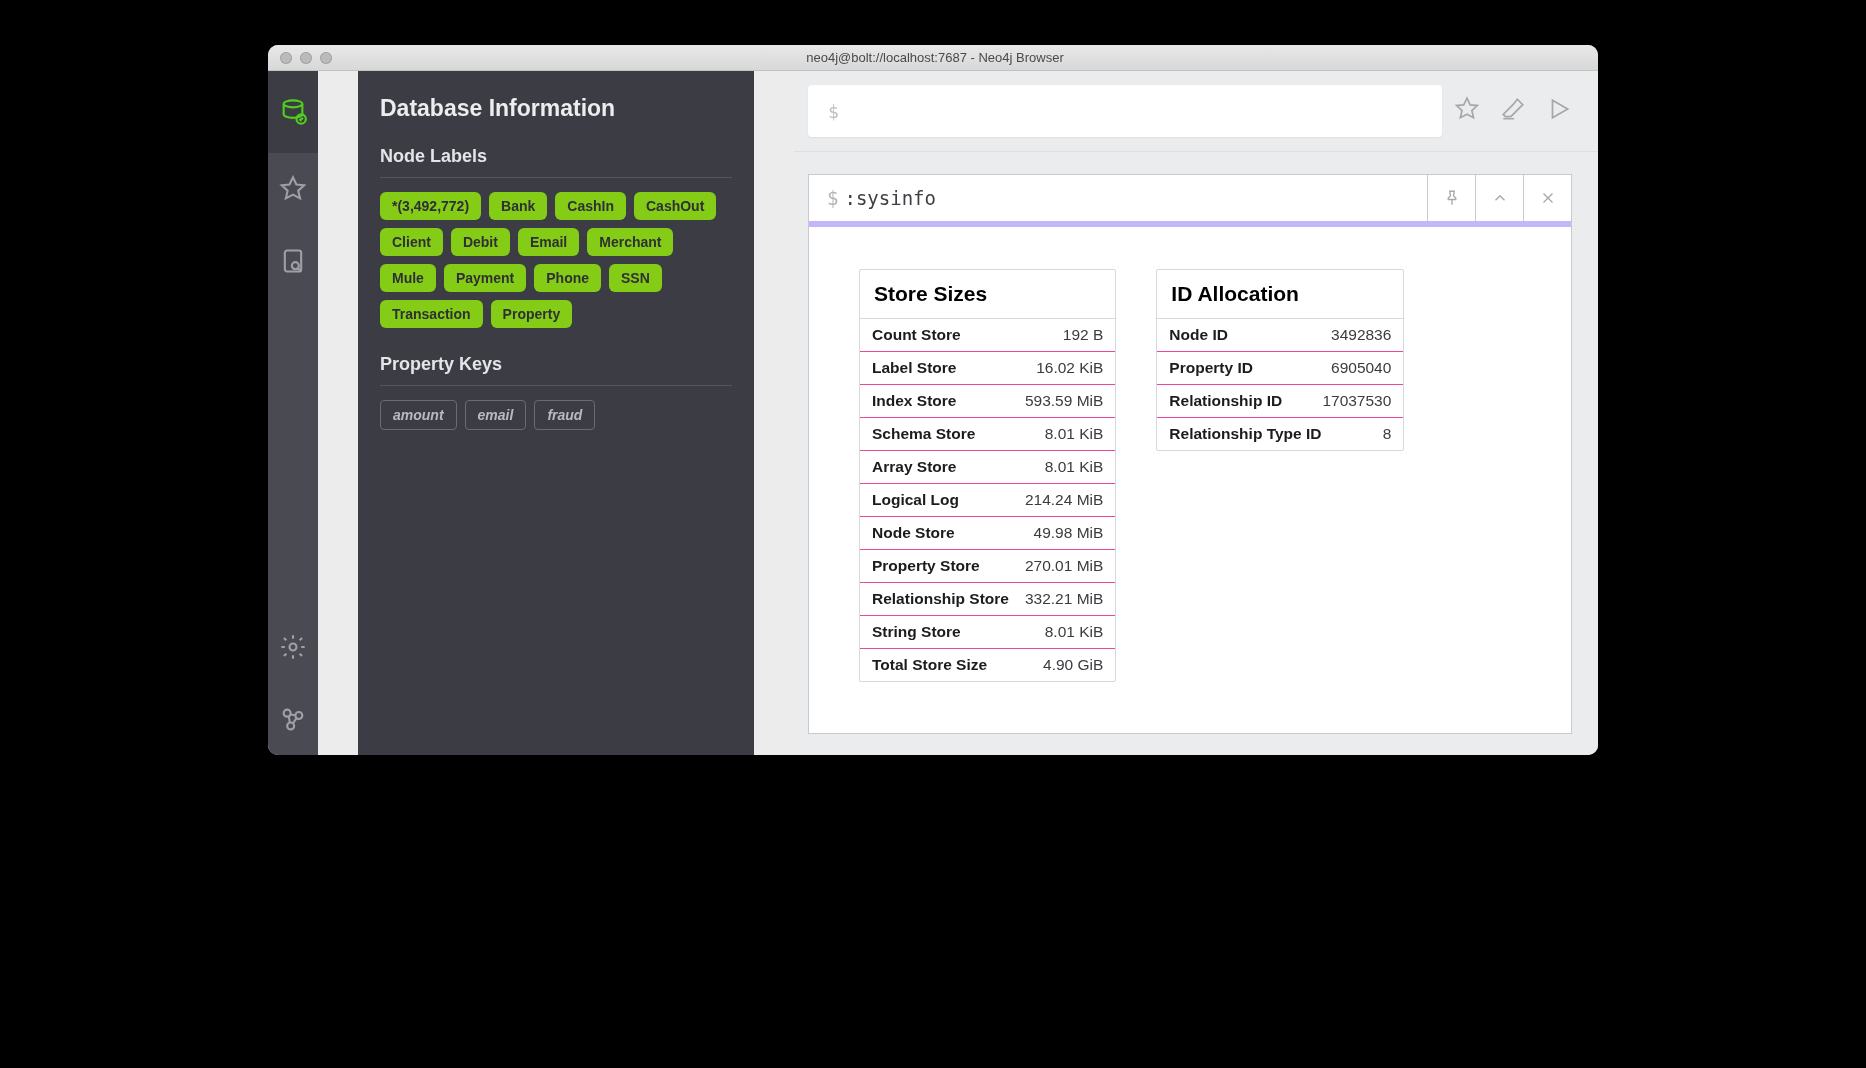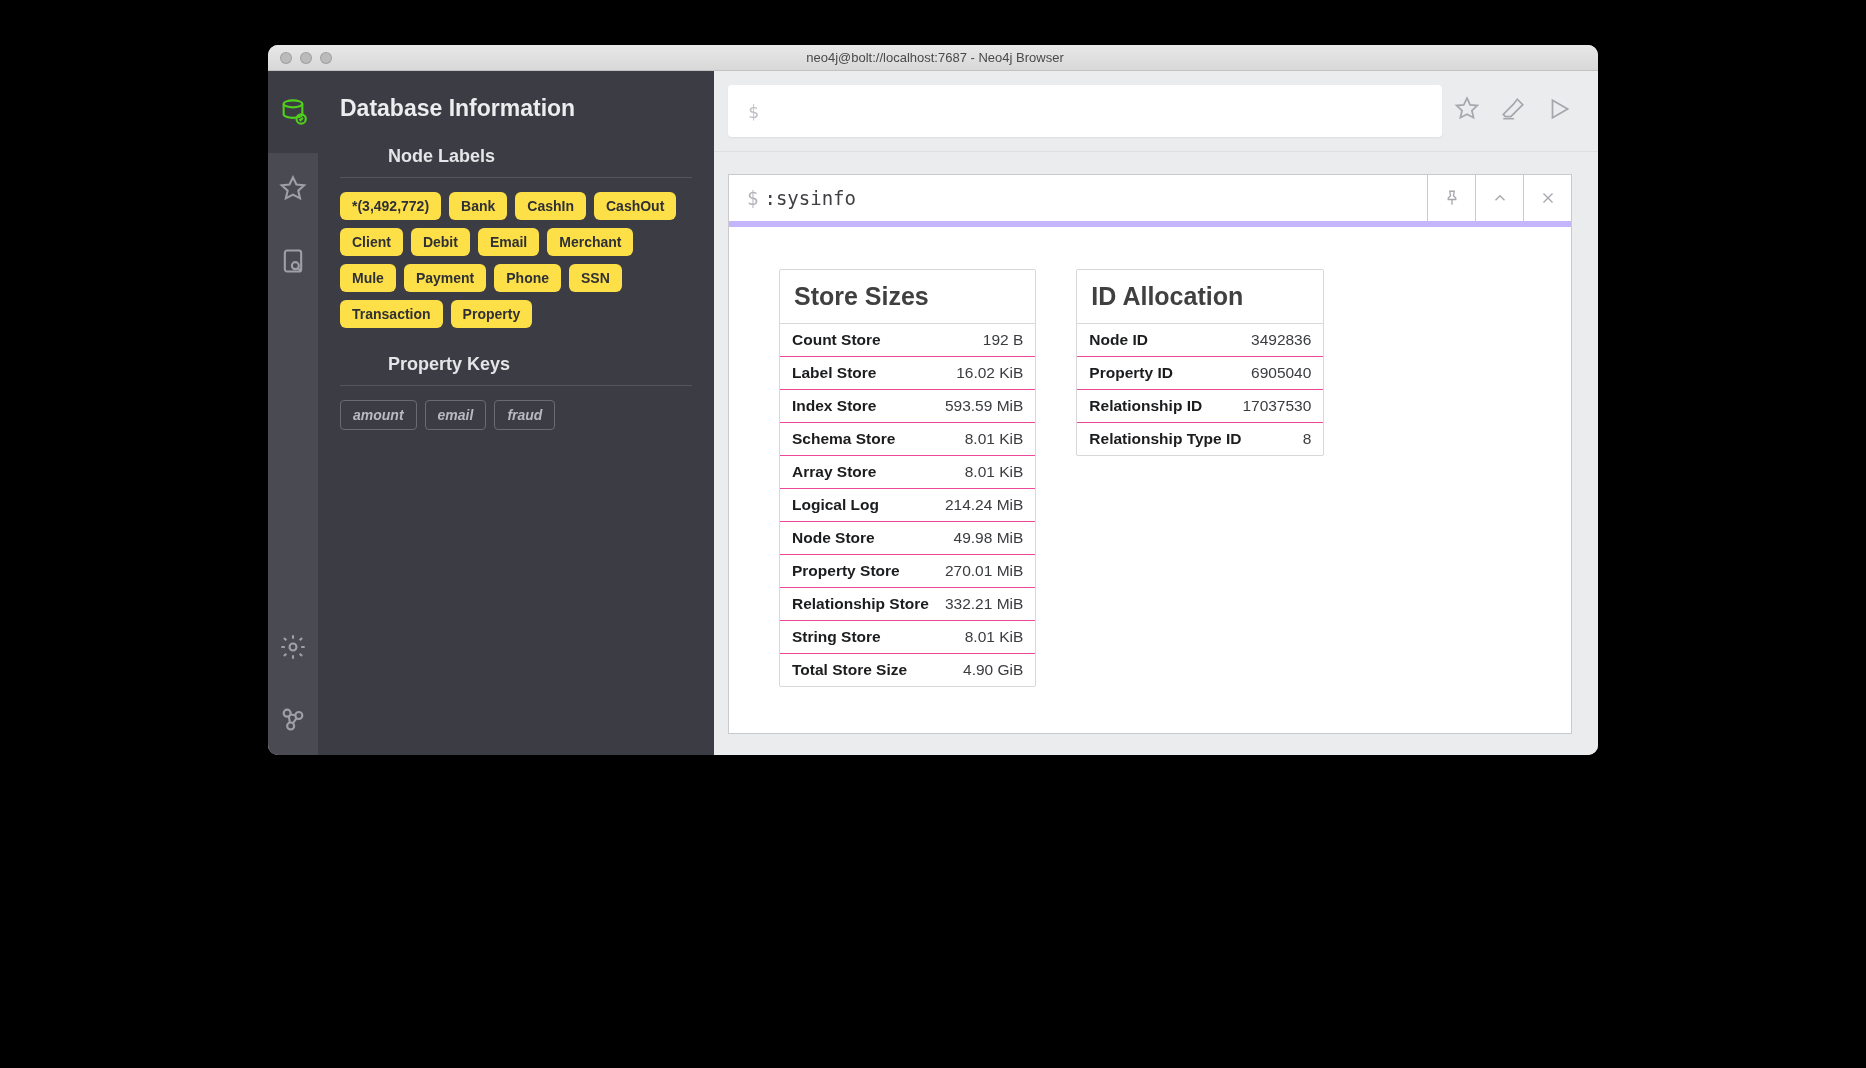--- a/index.html
+++ b/index.html
@@ -40,20 +40,21 @@
     background: #bbb; border: 0.5px solid rgba(0,0,0,0.15);
   }
   .title {
     position: absolute; left: 4px; right: 0; text-align: center;
     font-size: 13px; color: #4a4a4a;
   }
   .body {
     flex: 1;
     display: flex;
     min-height: 0;
+    gap: 40px;
   }
   .iconbar {
     width: 50px;
     background: #4a4b52;
     display: flex;
     flex-direction: column;
     align-items: center;
   }
   .iconbar .nav-top { flex: 0 0 auto; }
   .iconbar .spacer { flex: 1; }
@@ -80,29 +81,28 @@
     position: relative;
   }
   .sidebar::-webkit-scrollbar { width: 10px; }
   .sidebar::-webkit-scrollbar-thumb { background: #2b2c31; border-radius: 5px; }
   .sidebar h1 {
     font-size: 23px; font-weight: 700; margin-bottom: 24px;
   }
   .section h2 {
     font-size: 18px; font-weight: 600; color: #e4e5e8;
     margin-bottom: 10px;
-    margin-left: 48px;
   }
   .section hr {
     border: none; border-top: 1px solid #55565d;
     margin-bottom: 14px;
   }
   .pills { display: flex; flex-wrap: wrap; gap: 8px; margin-bottom: 26px; }
   .pill {
-    background: #fde047;
+    background: #84cc16;
     color: #2f3035;
     font-size: 14px; font-weight: 600;
     padding: 6px 12px;
     border-radius: 6px;
     cursor: pointer;
     white-space: nowrap;
   }
   .pill.outline {
     background: transparent;
     color: #b9bac0;
@@ -186,21 +186,21 @@
   }
   .card-body::-webkit-scrollbar { width: 10px; }
   .card-body::-webkit-scrollbar-thumb { background: #cfcfd3; border-radius: 5px; }
   .tables { display: flex; gap: 40px; align-items: flex-start; }
   .tbl {
     border: 1px solid #d7d8da;
     border-radius: 2px;
     min-width: 248px;
   }
   .tbl h3 {
-    font-size: 25px; font-weight: 700; color: #404040;
+    font-size: 21px; font-weight: 700; color: #000000;
     padding: 12px 14px;
     border-bottom: 1px solid #d7d8da;
   }
   .tbl .row {
     display: flex;
     font-size: 15.5px;
     border-bottom: 1px solid #ec4899;
   }
   .tbl .row:last-child { border-bottom: none; }
   .tbl .k { font-weight: 700; color: #1b1c1e; padding: 7px 10px 7px 12px; flex: 1; white-space: nowrap; }

